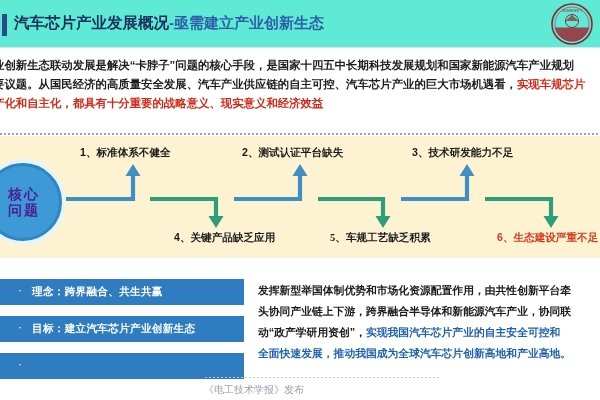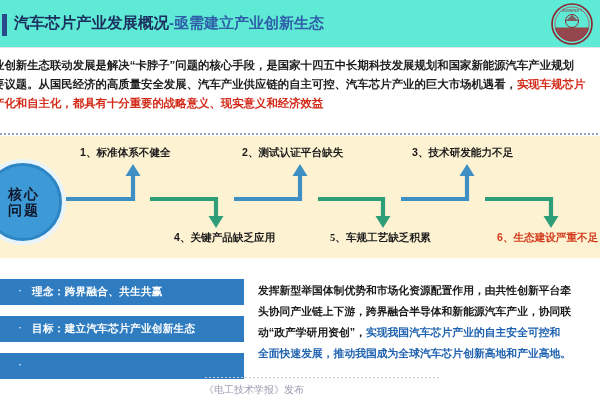--- a/index.html
+++ b/index.html
@@ -85,21 +85,21 @@
     width: 78px; height: 78px;
     border-radius: 50%;
     background: #3e9ad6;
     border: 3px solid #2d85c4;
     box-shadow: 0 0 0 4px #e8f4fb;
     display: flex; flex-direction: column;
     align-items: center; justify-content: center;
   }
   .core-circle span {
     display: block;
-    color: #0f172a; font-weight: bold;
+    color: #4c1d95; font-weight: bold;
     font-size: 14px; line-height: 16px;
     letter-spacing: 2px;
     text-indent: 2px;
   }
 
   
   .connectors {
     position: absolute; left: 0; top: 0;
     width: 600px; height: 122px;
   }

